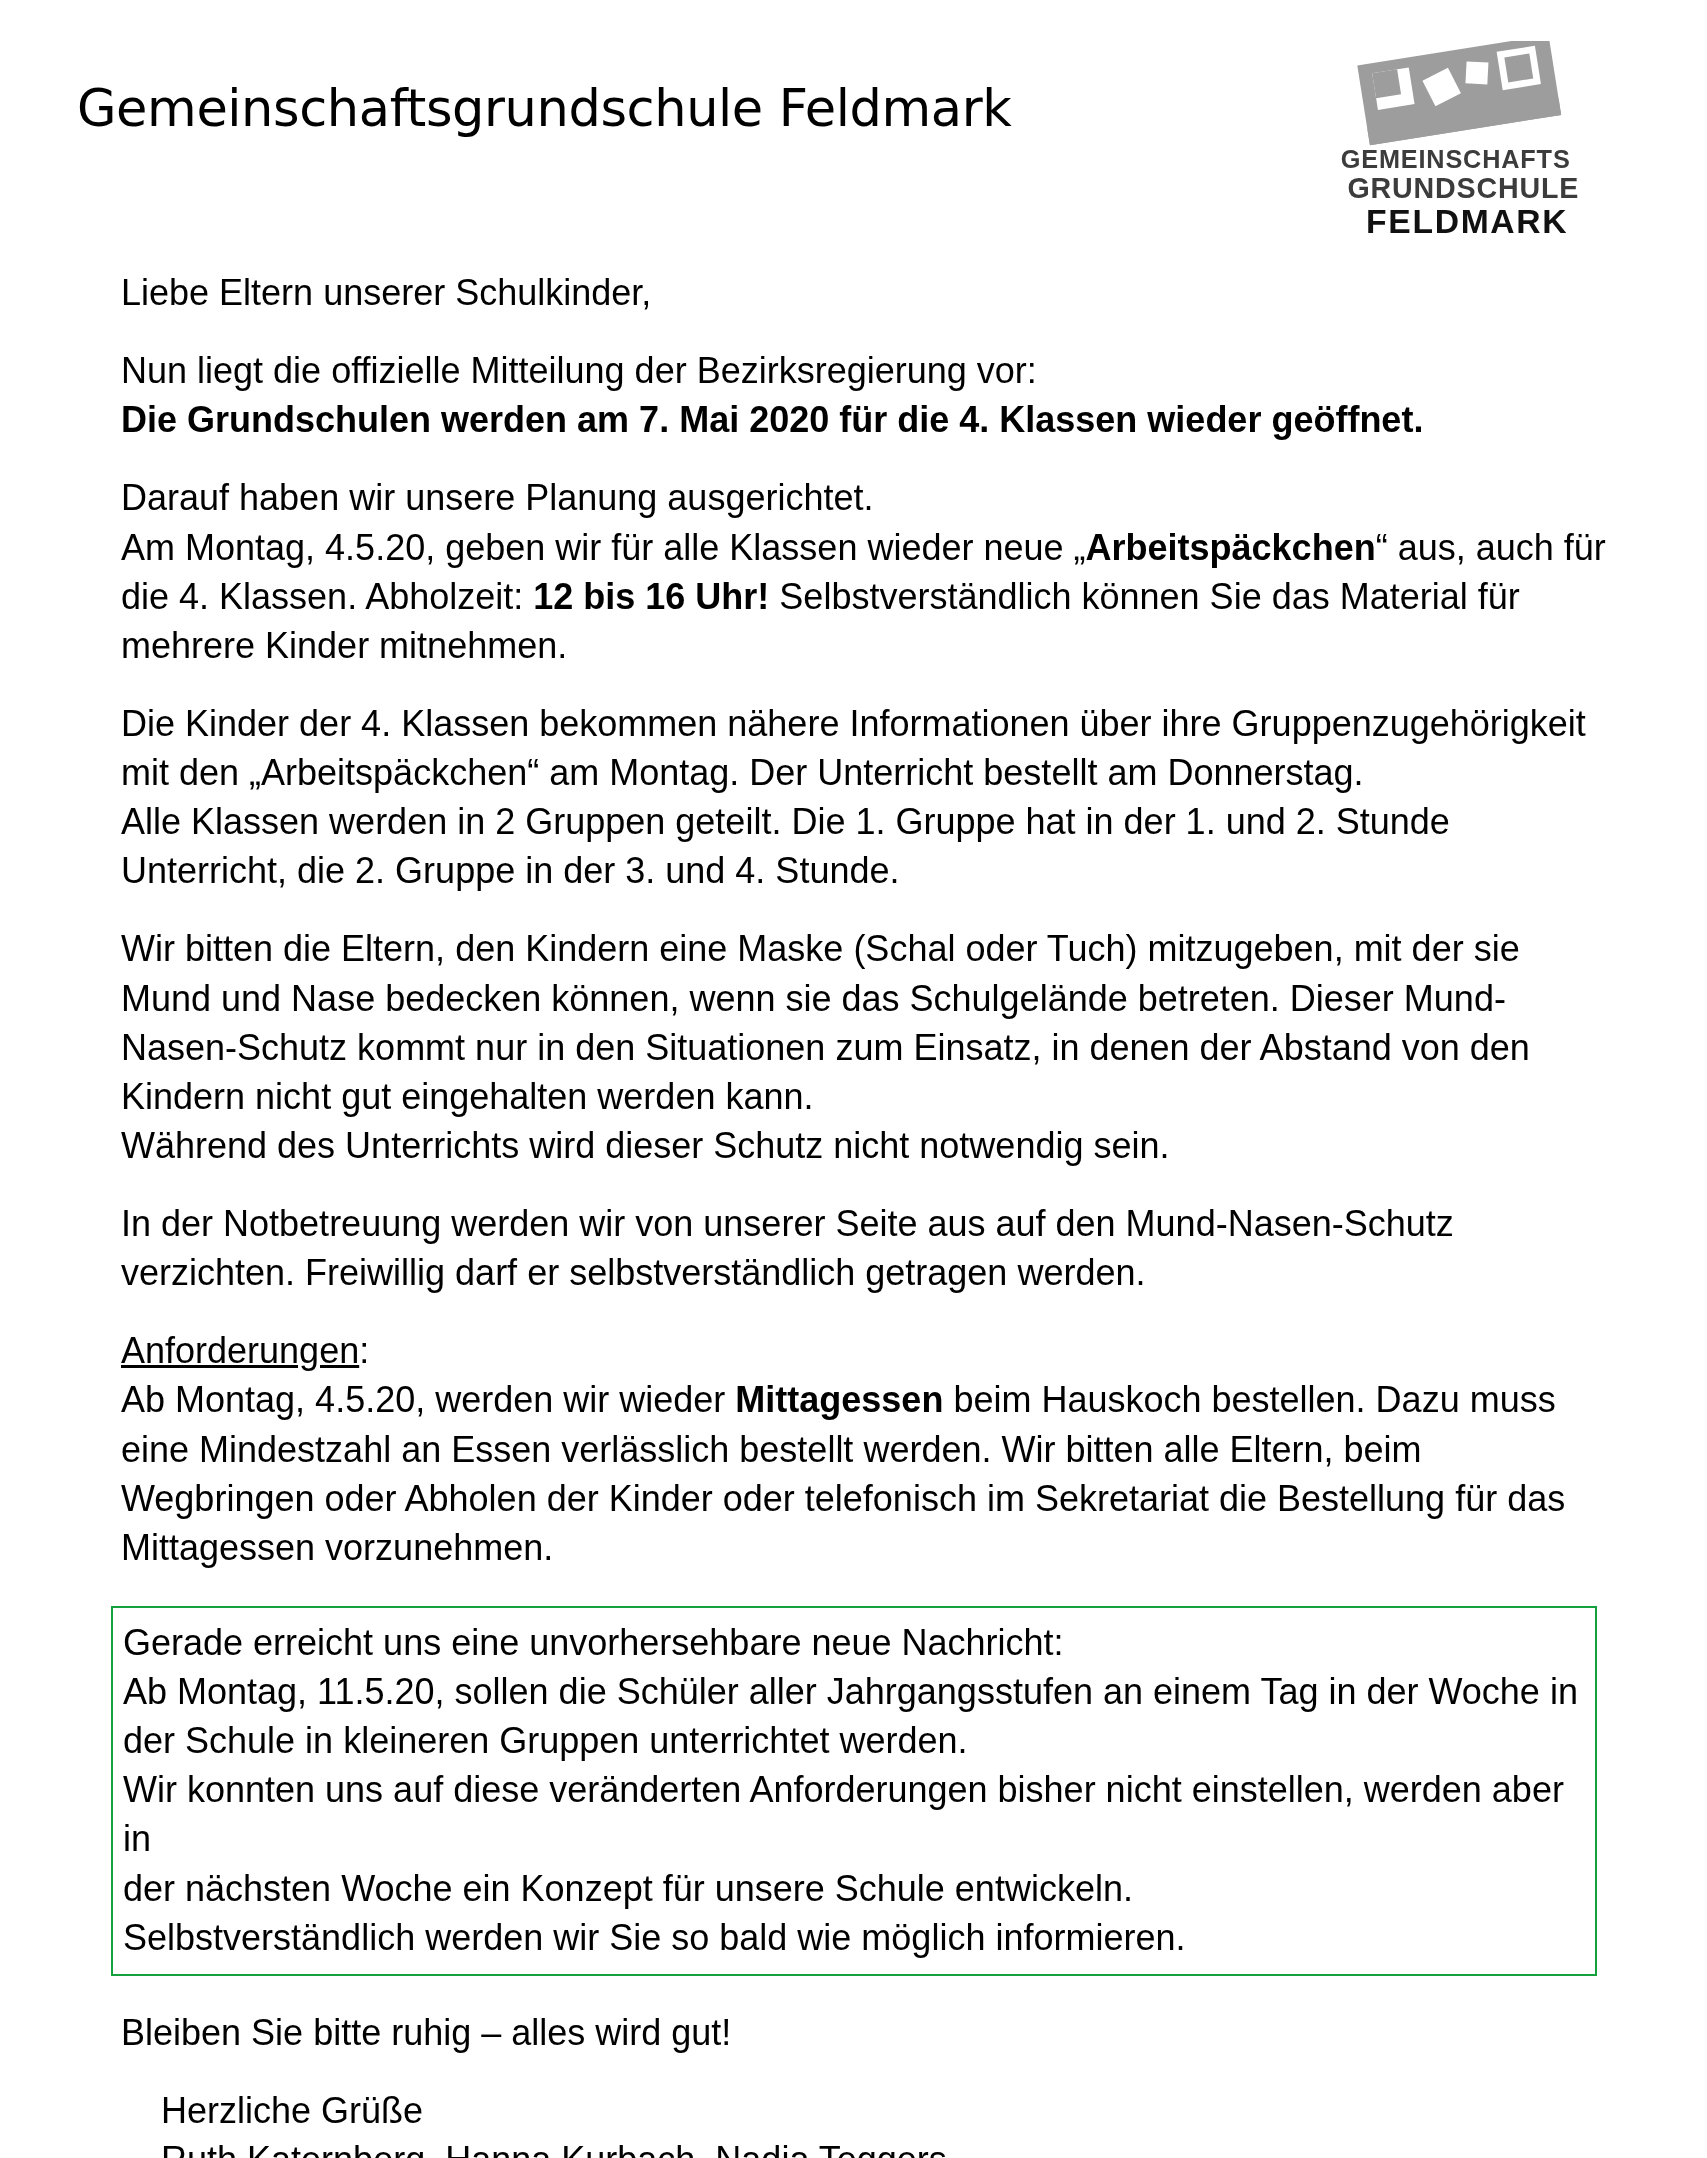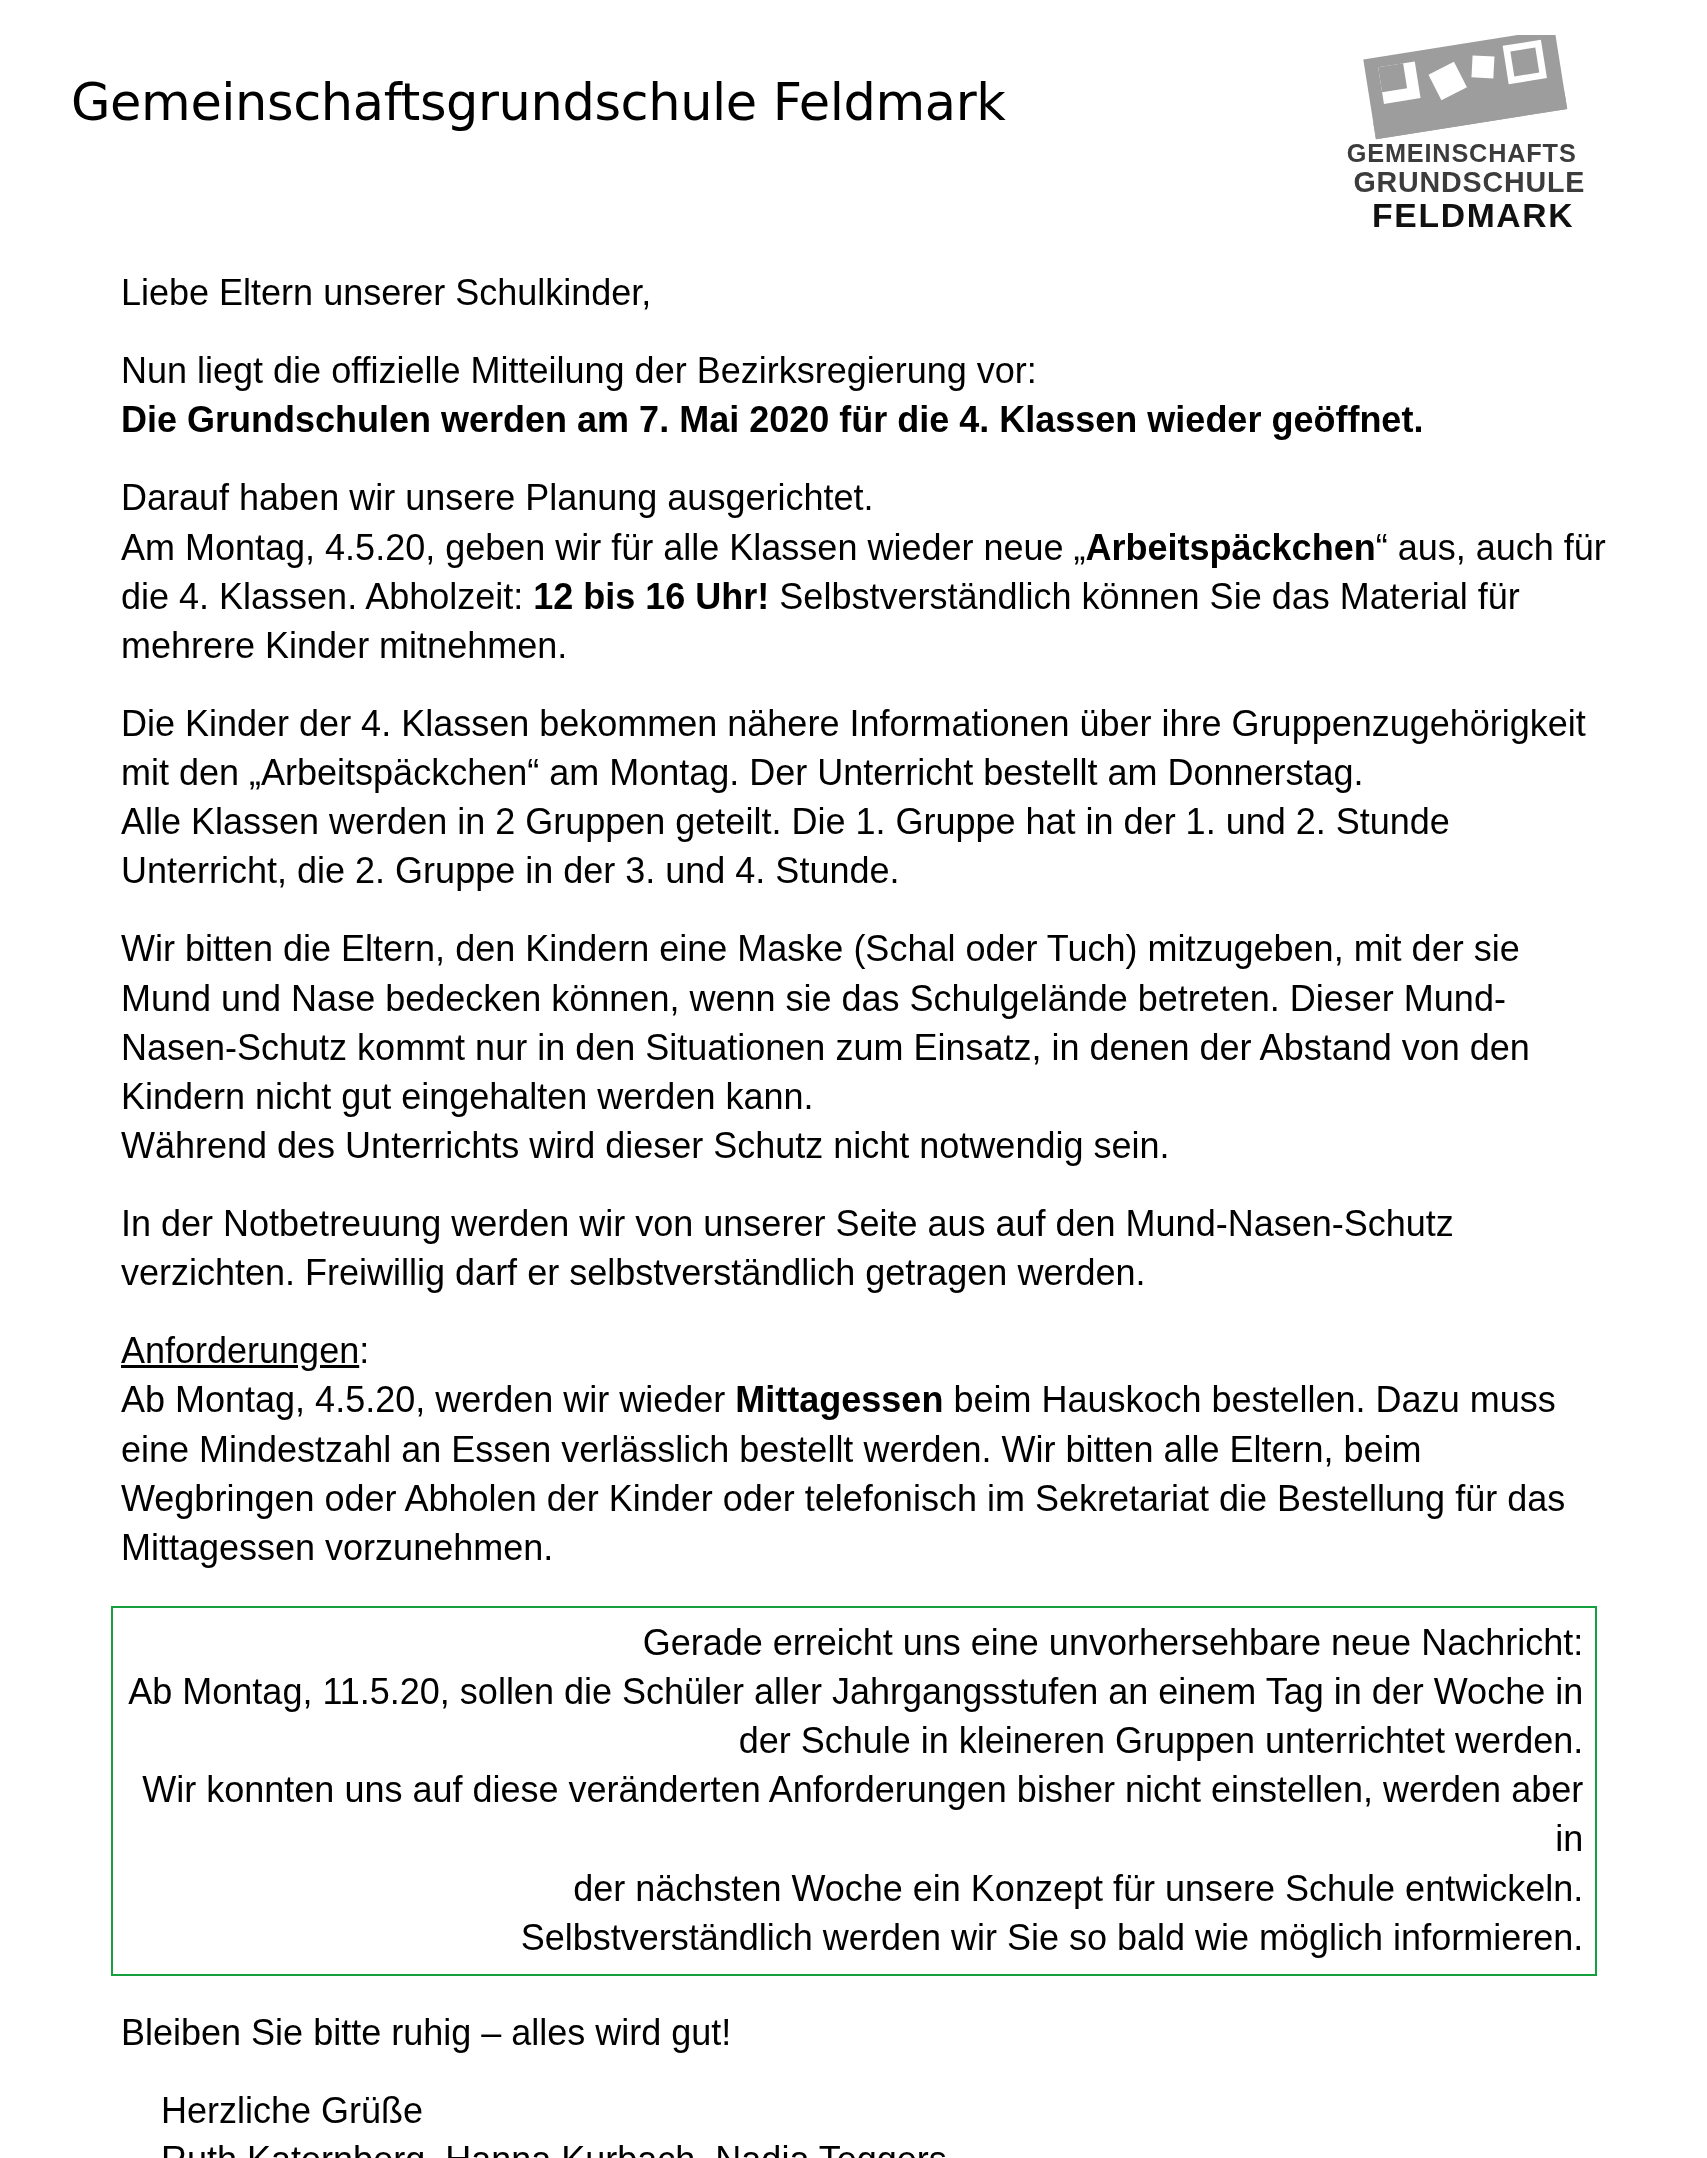--- a/index.html
+++ b/index.html
@@ -14,21 +14,21 @@
     color: #000000;
     position: relative;
     overflow: hidden;
   }
   .page {
     position: relative;
     width: 1708px;
     height: 2159px;
     background: #ffffff;
     box-sizing: border-box;
-    padding: 12px;
+    padding: 18px;
   }
 
   
   .header {
     position: relative;
     height: 253px;
   }
   .school-title {
     position: absolute;
     left: 59px;
@@ -68,21 +68,21 @@
   .u { text-decoration: underline; }
 
   
   .notice-box {
     border: 2.5px solid #14a03c;
     padding: 10px 11.8px 11.8px 10px;
     margin: 34px 0 32px -10px;
     width: 1486px;
     box-sizing: border-box;
   }
-  .notice-box .line { display: block; text-align: right; }
+  .notice-box .line { display: block; }
 
   .signoff { margin-top: 5px; margin-left: 40px; }
 </style>
 </head>
 <body>
 
 <div class="page">
 
   <div class="header">
     <div class="school-title">Gemeinschaftsgrundschule Feldmark</div>

